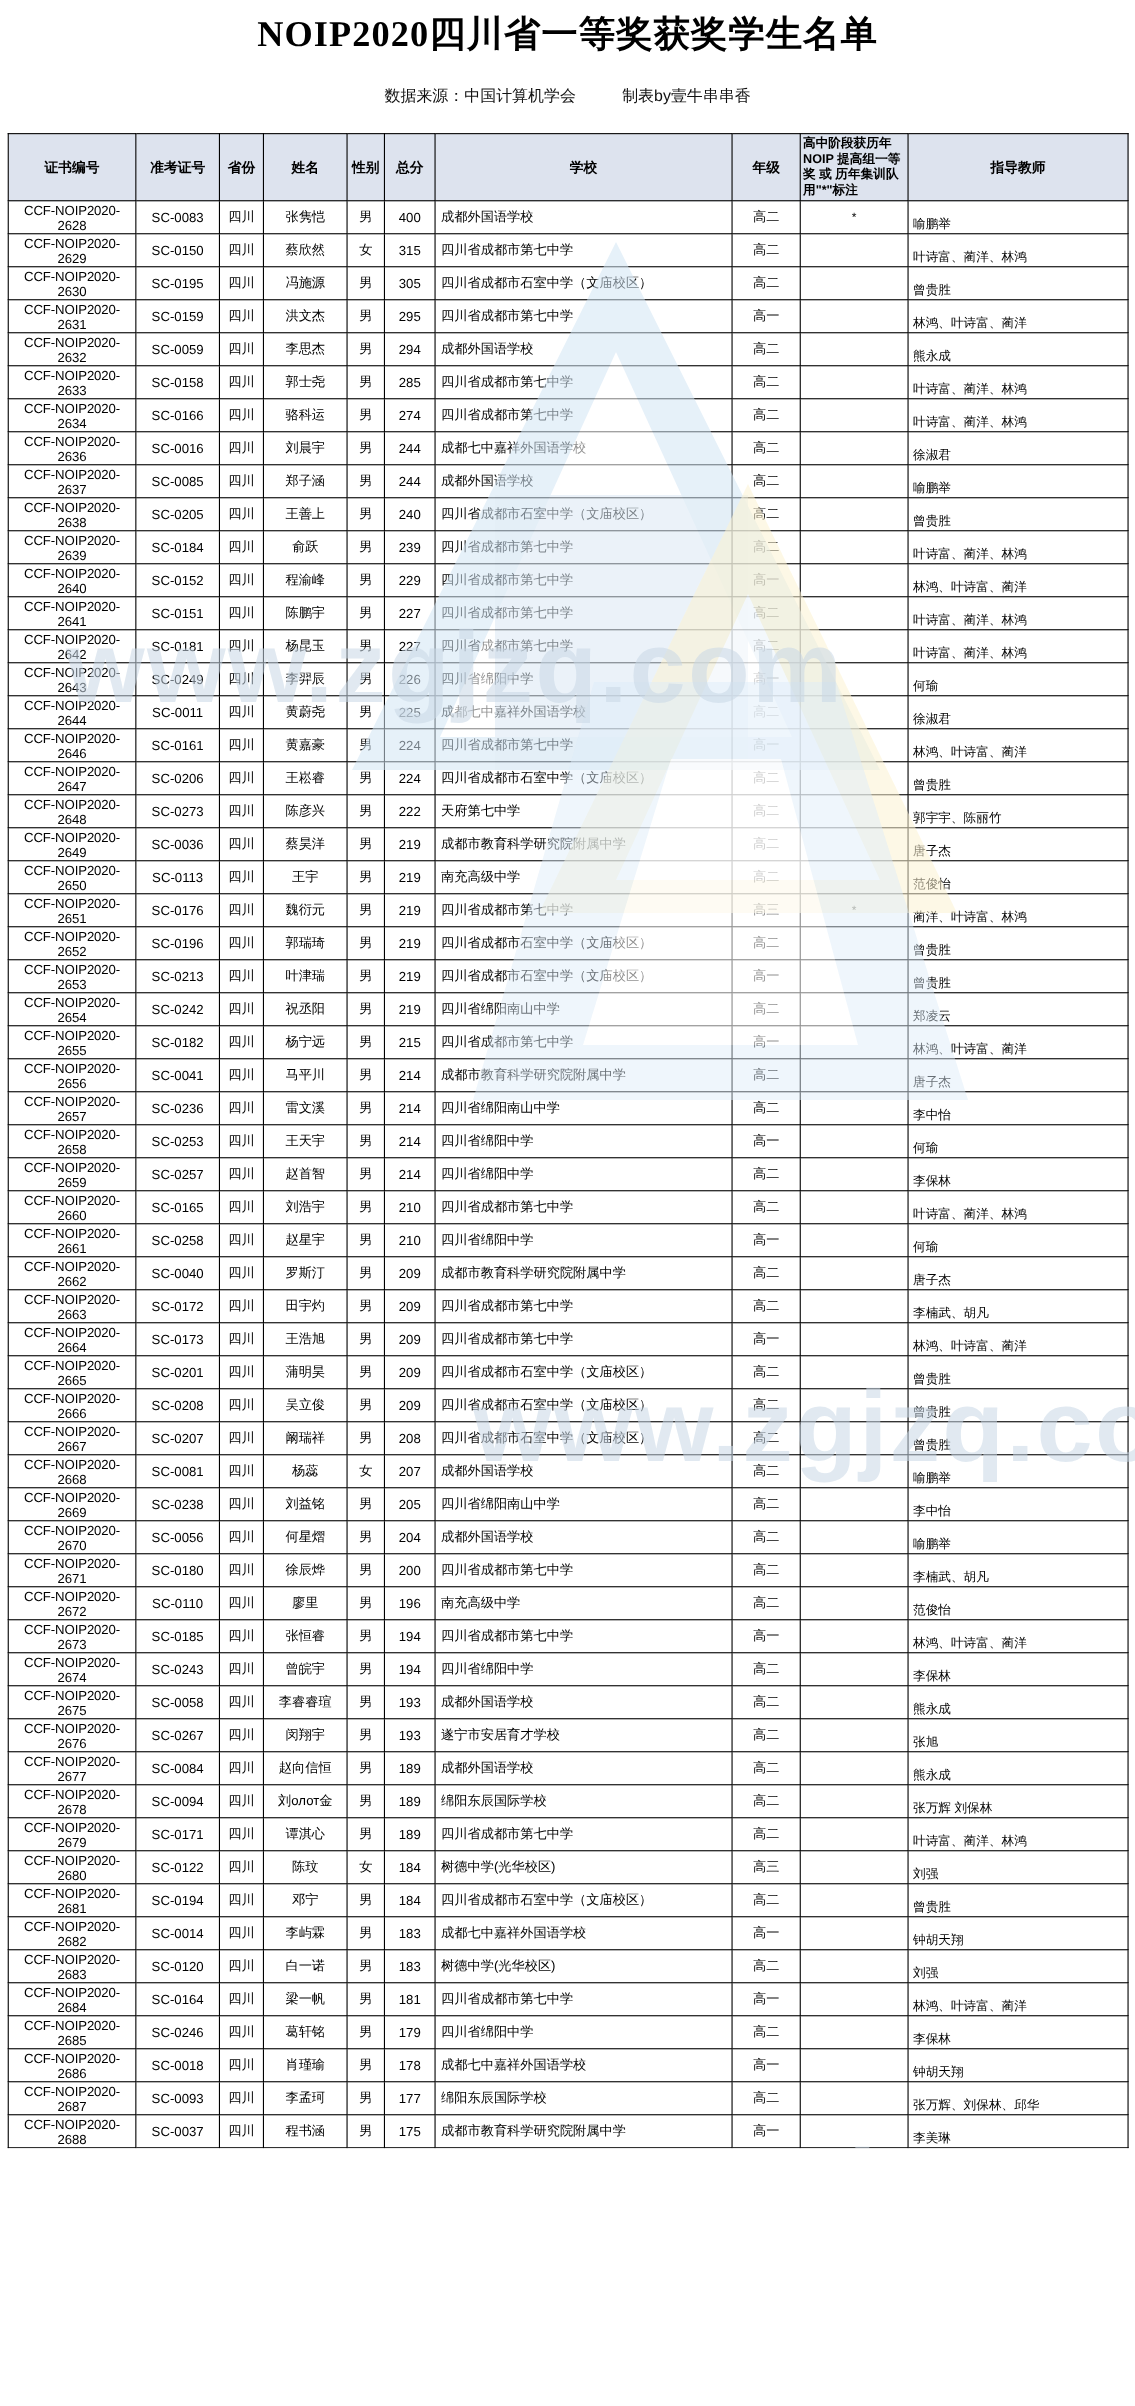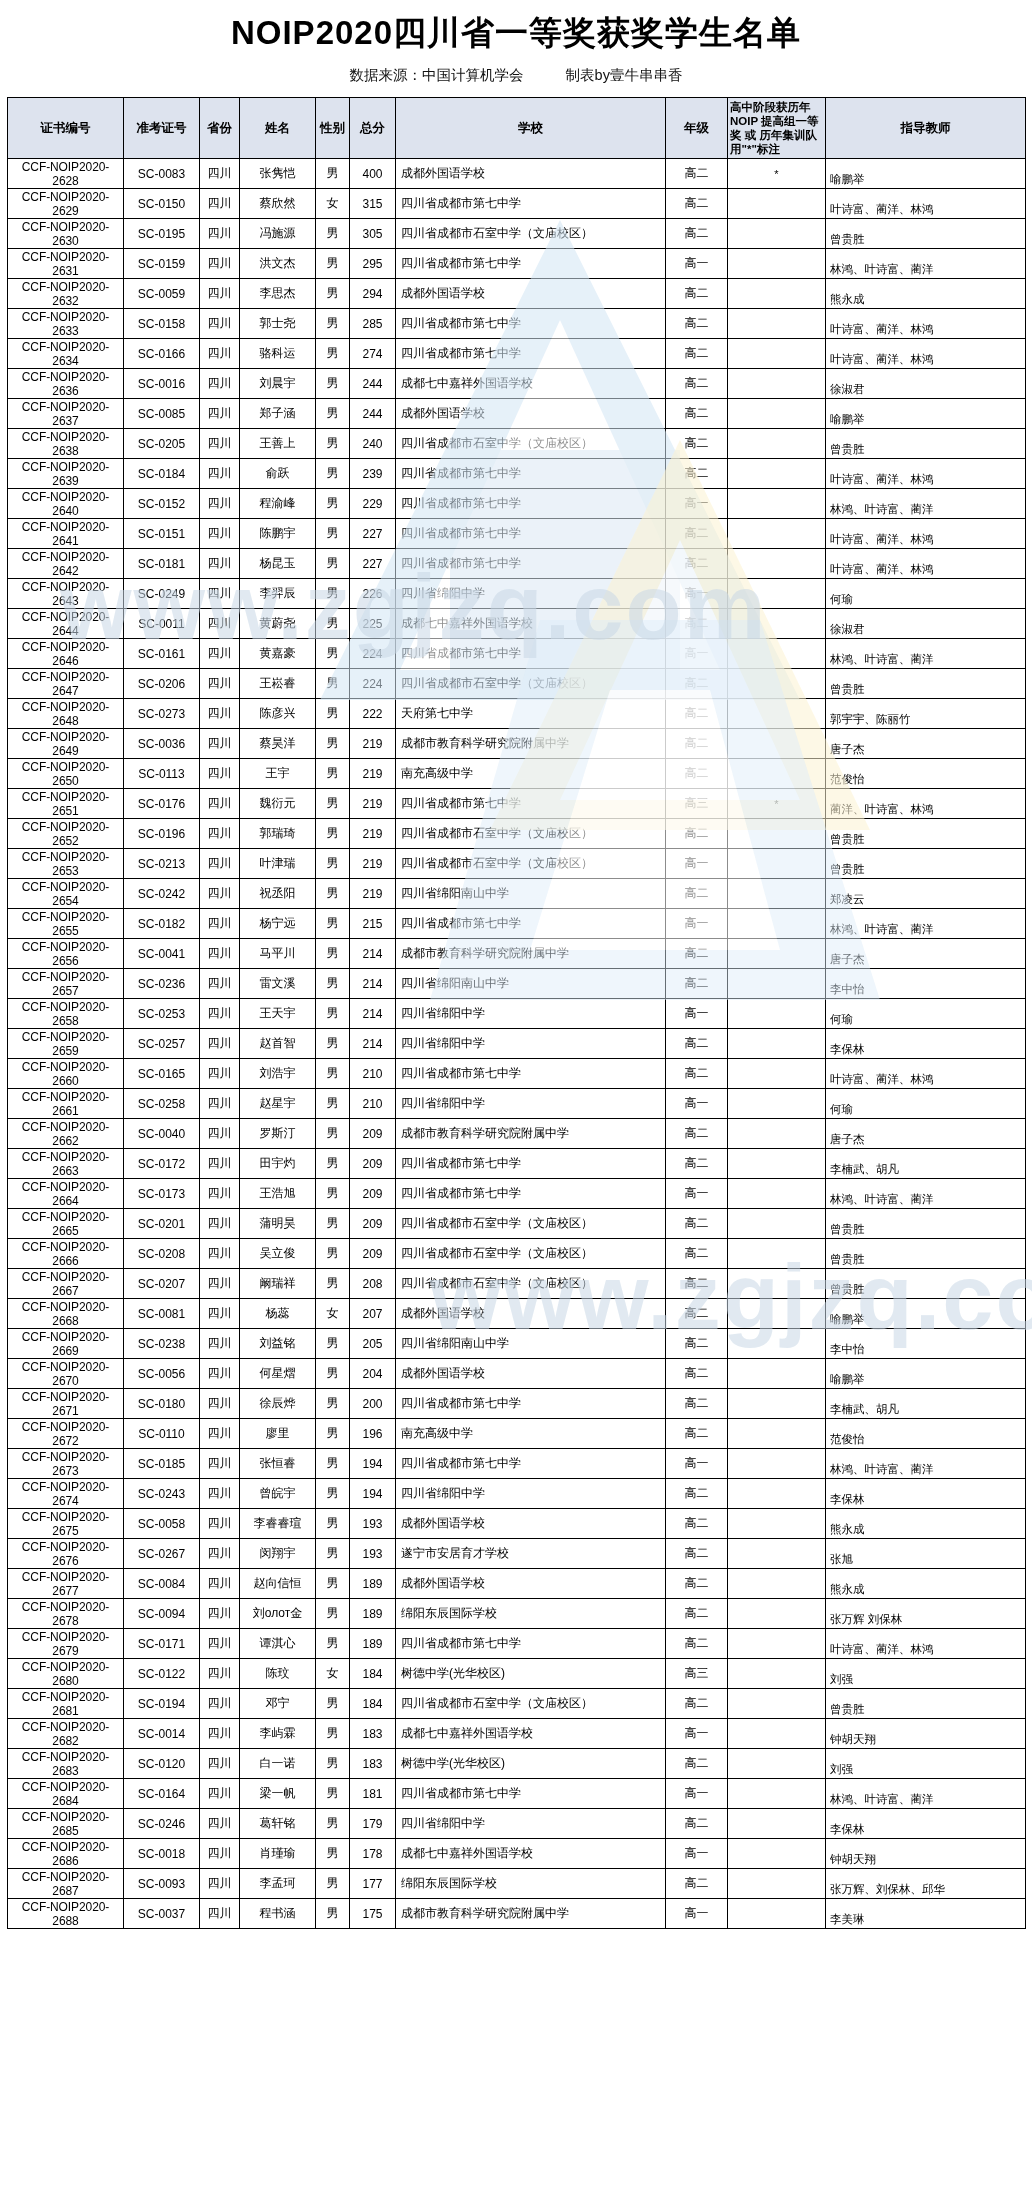--- a/index.html
+++ b/index.html
@@ -21,32 +21,32 @@
     font-weight:700;
     color:#c9d8e6;
     opacity:.55;
     white-space:nowrap;
     letter-spacing:2px;
   }
 
   
   .title{
     text-align:center;
-    font-family:Liberation Sans, sans-serif;
+    font-family:Liberation Serif, serif;
     font-weight:700;
     font-size:33px;
     letter-spacing:1px;
     padding:12px 0 0 0;
     margin:0;
     line-height:1.25;
   }
   .subtitle{
     text-align:center;
     font-size:14.5px;
-    margin:0;
+    margin:12px;
     padding:13px 0 12px 0;
     color:#111;
   }
   .subtitle .gap{display:inline-block;width:34px;}
 
   
   table{
     border-collapse:collapse;
     width:1018px;
     margin:0 7px 0 7px;

